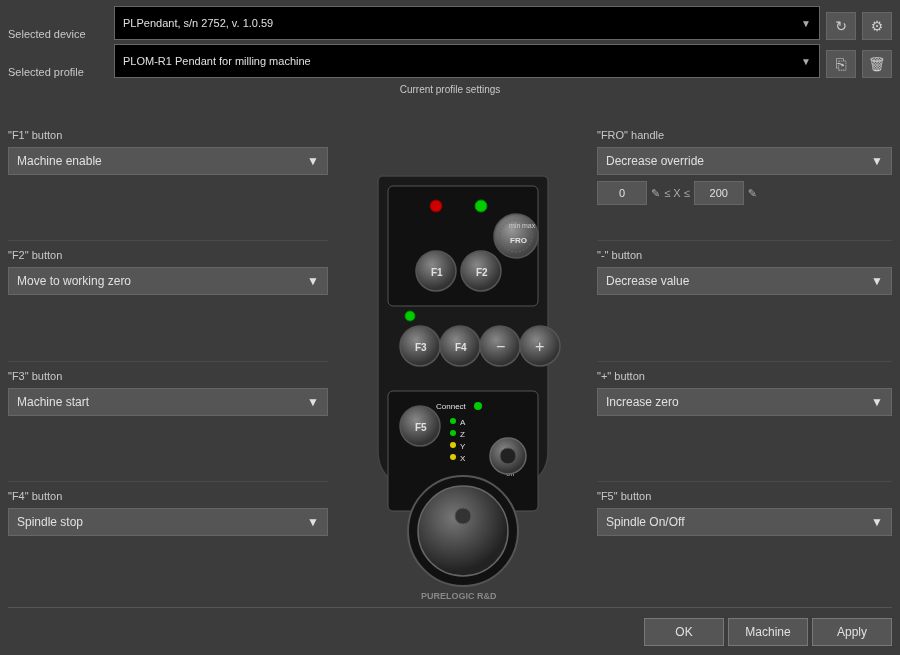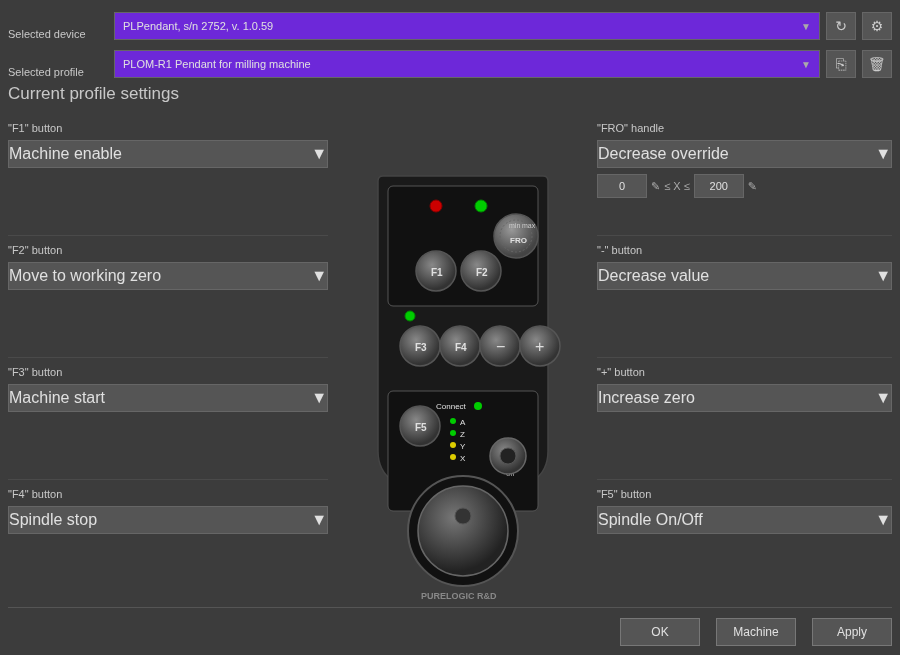--- a/index.html
+++ b/index.html
@@ -26,24 +26,24 @@
       gap: 6px;
       height: 32px;
     }
     .row-label {
       color: #c8c8c8;
       font-size: 11px;
       min-width: 100px;
     }
     .dropdown-select {
       flex: 1;
-      background: #6d28d9;
+      background: #000000;
       border: 1px solid #666;
       color: #e0e0e0;
-      height: 28px;
+      height: 34px;
       padding: 0 8px;
       font-size: 11px;
       display: flex;
       align-items: center;
       justify-content: space-between;
       cursor: pointer;
       gap: 24px;
     }
     .dropdown-select .chevron {
       color: #aaa;
@@ -92,40 +92,40 @@
       font-size: 11px;
       color: #c8c8c8;
       margin-bottom: 6px;
     }
     .dropdown-box {
       width: 100%;
       background: #555;
       border: 1px solid #666;
       color: #e0e0e0;
       height: 28px;
-      padding: 0 0;
-      font-size: 16px;
+      padding: 0 8px;
+      font-size: 12px;
       display: flex;
       align-items: center;
       justify-content: space-between;
       cursor: pointer;
     }
     
     .pendant-wrap {
       width: 210px;
       height: 430px;
       position: relative;
     }
     
     .bottom-bar {
       height: 40px;
       display: flex;
       align-items: center;
       justify-content: flex-end;
-      gap: 16px;
+      gap: 4px;
       border-top: 1px solid #555;
       padding-top: 8px;
     }
     .action-btn {
       width: 80px;
       height: 28px;
       background: #555;
       border: 1px solid #777;
       color: #e0e0e0;
       font-size: 12px;
@@ -158,23 +158,24 @@
     .fro-label {
       font-size: 11px;
       color: #aaa;
     }
     .edit-icon {
       font-size: 11px;
       color: #aaa;
       cursor: pointer;
     }
     .profile-settings-label {
-      font-size: 17px;
+      font-size: 10px;
       color: #c8c8c8;
-      margin-bottom: 4px;
+      margin-bottom: 20px;
+      text-align: center;
     }
     
     .param-section + .param-section {
       border-top: 1px solid #4a4a4a;
     }
   </style>
 </head>
 <body>
 
 <div class="main-container">

